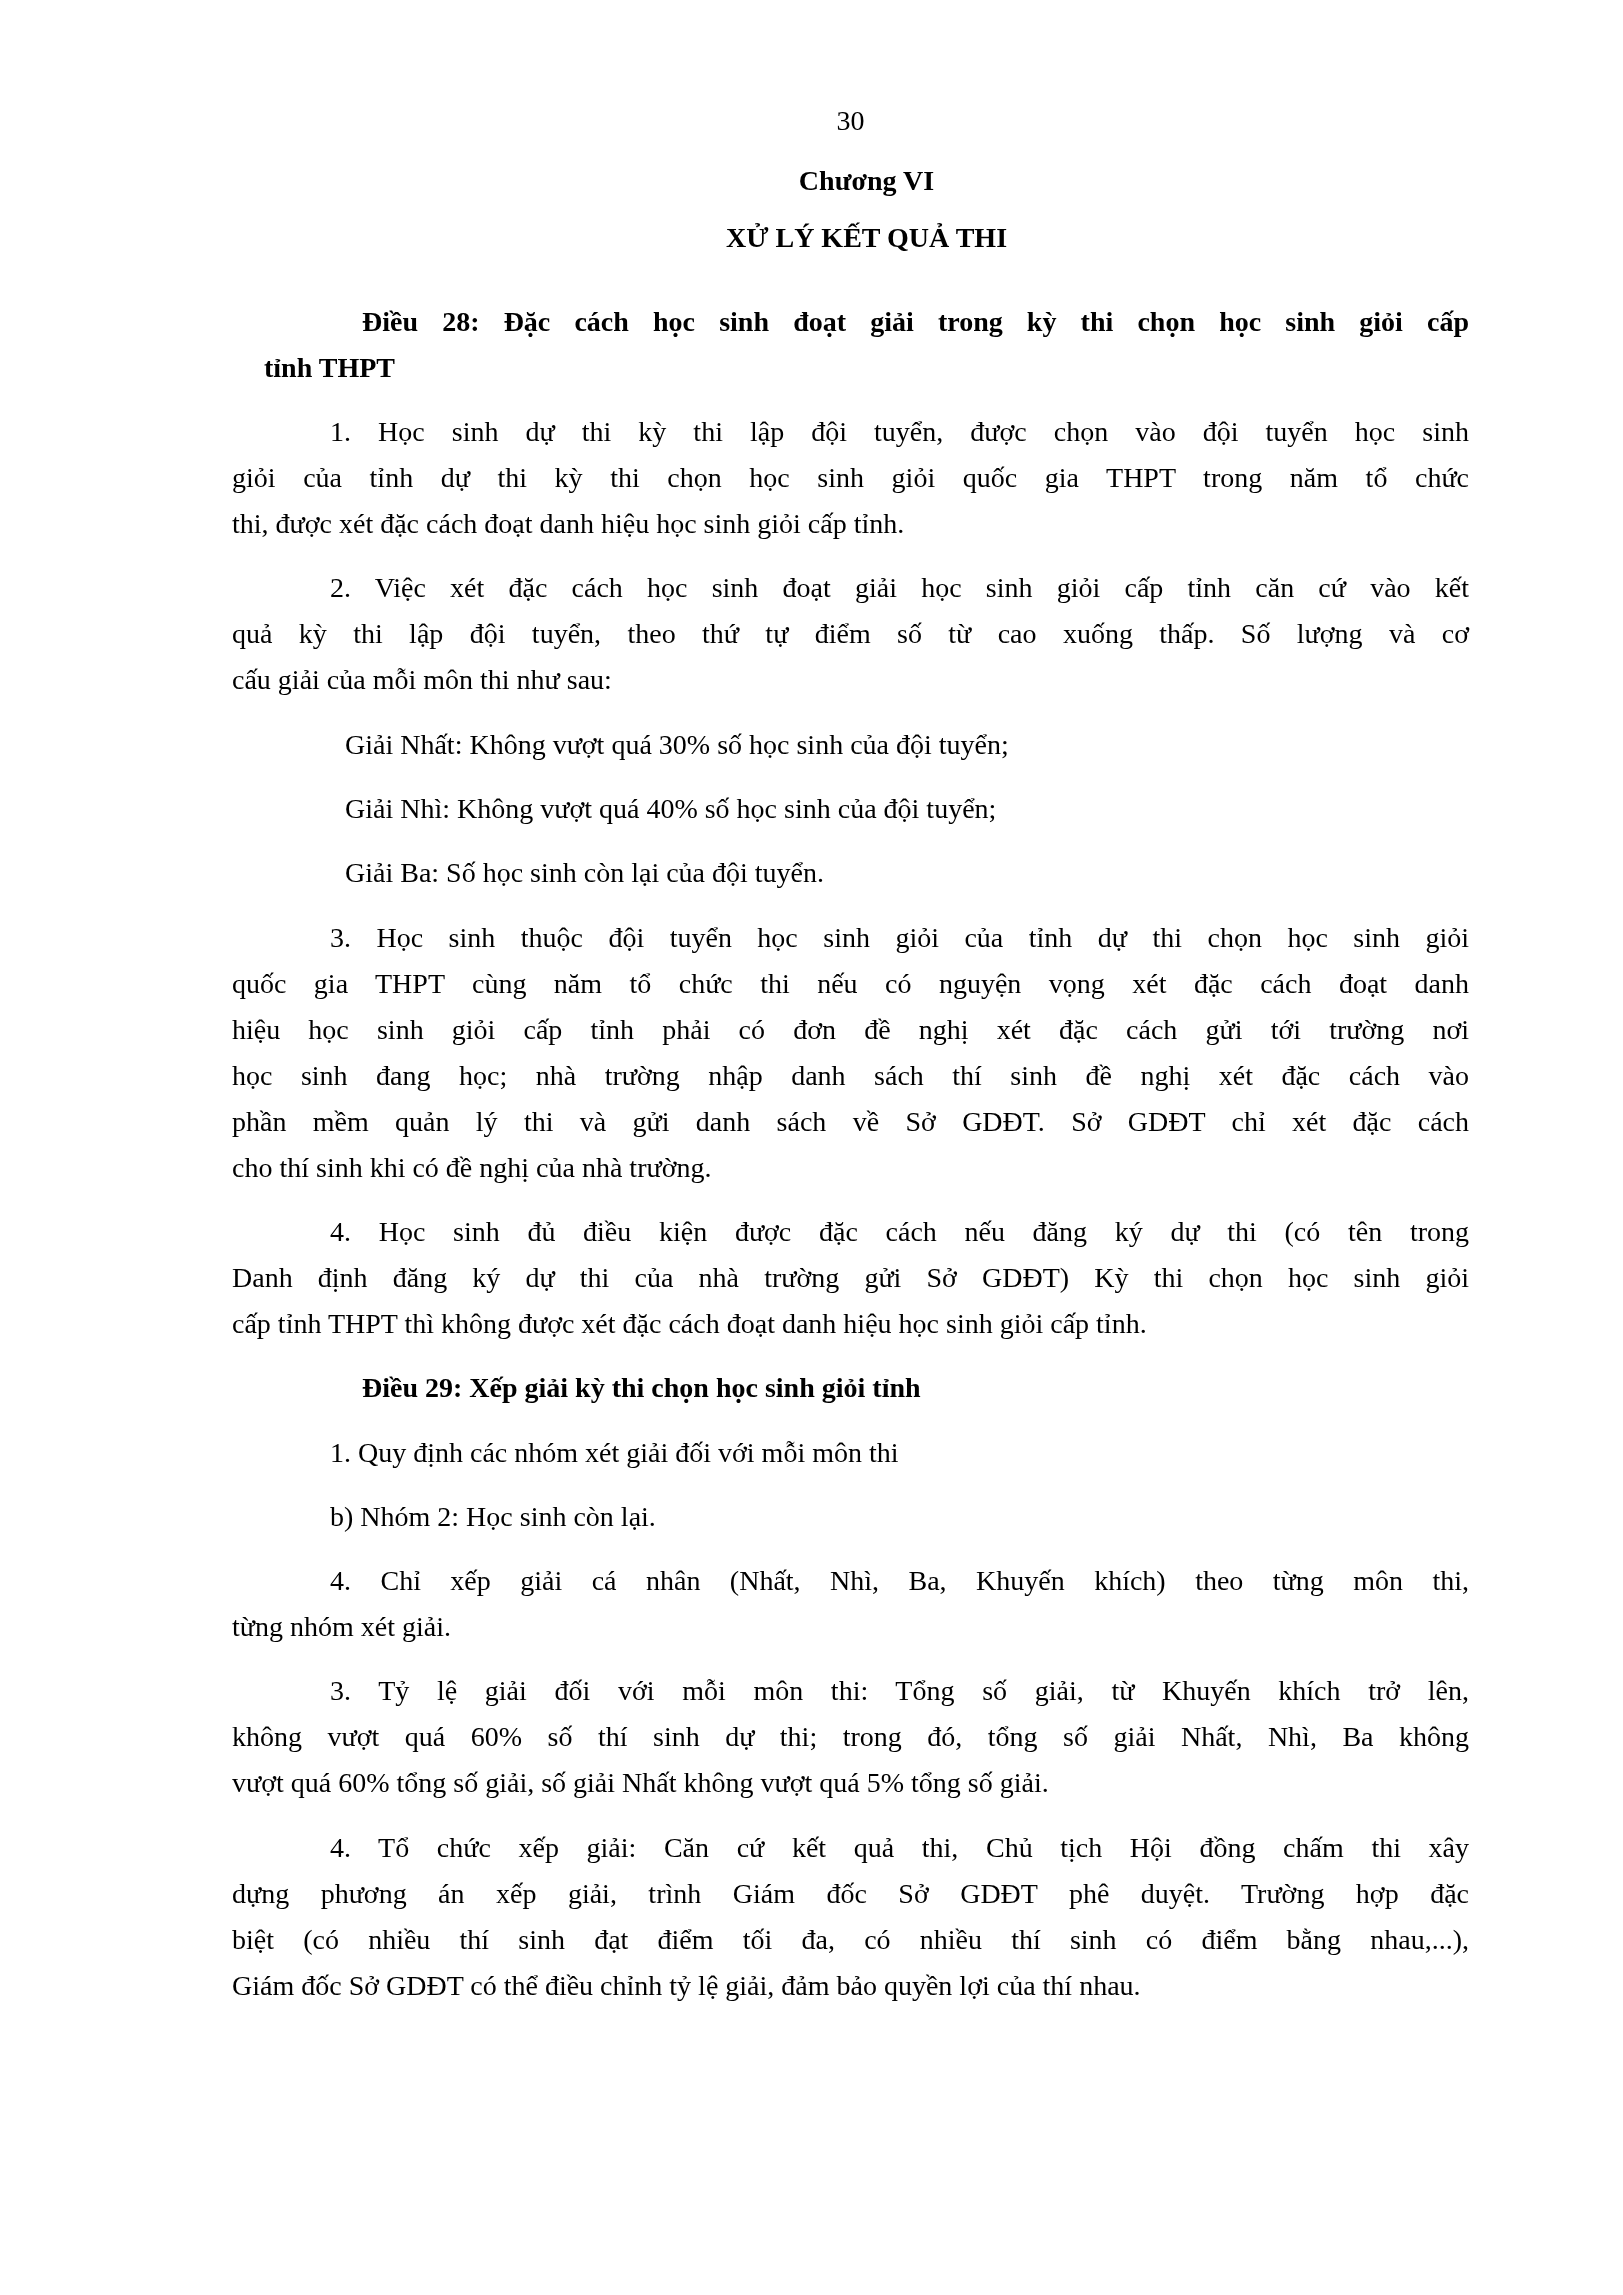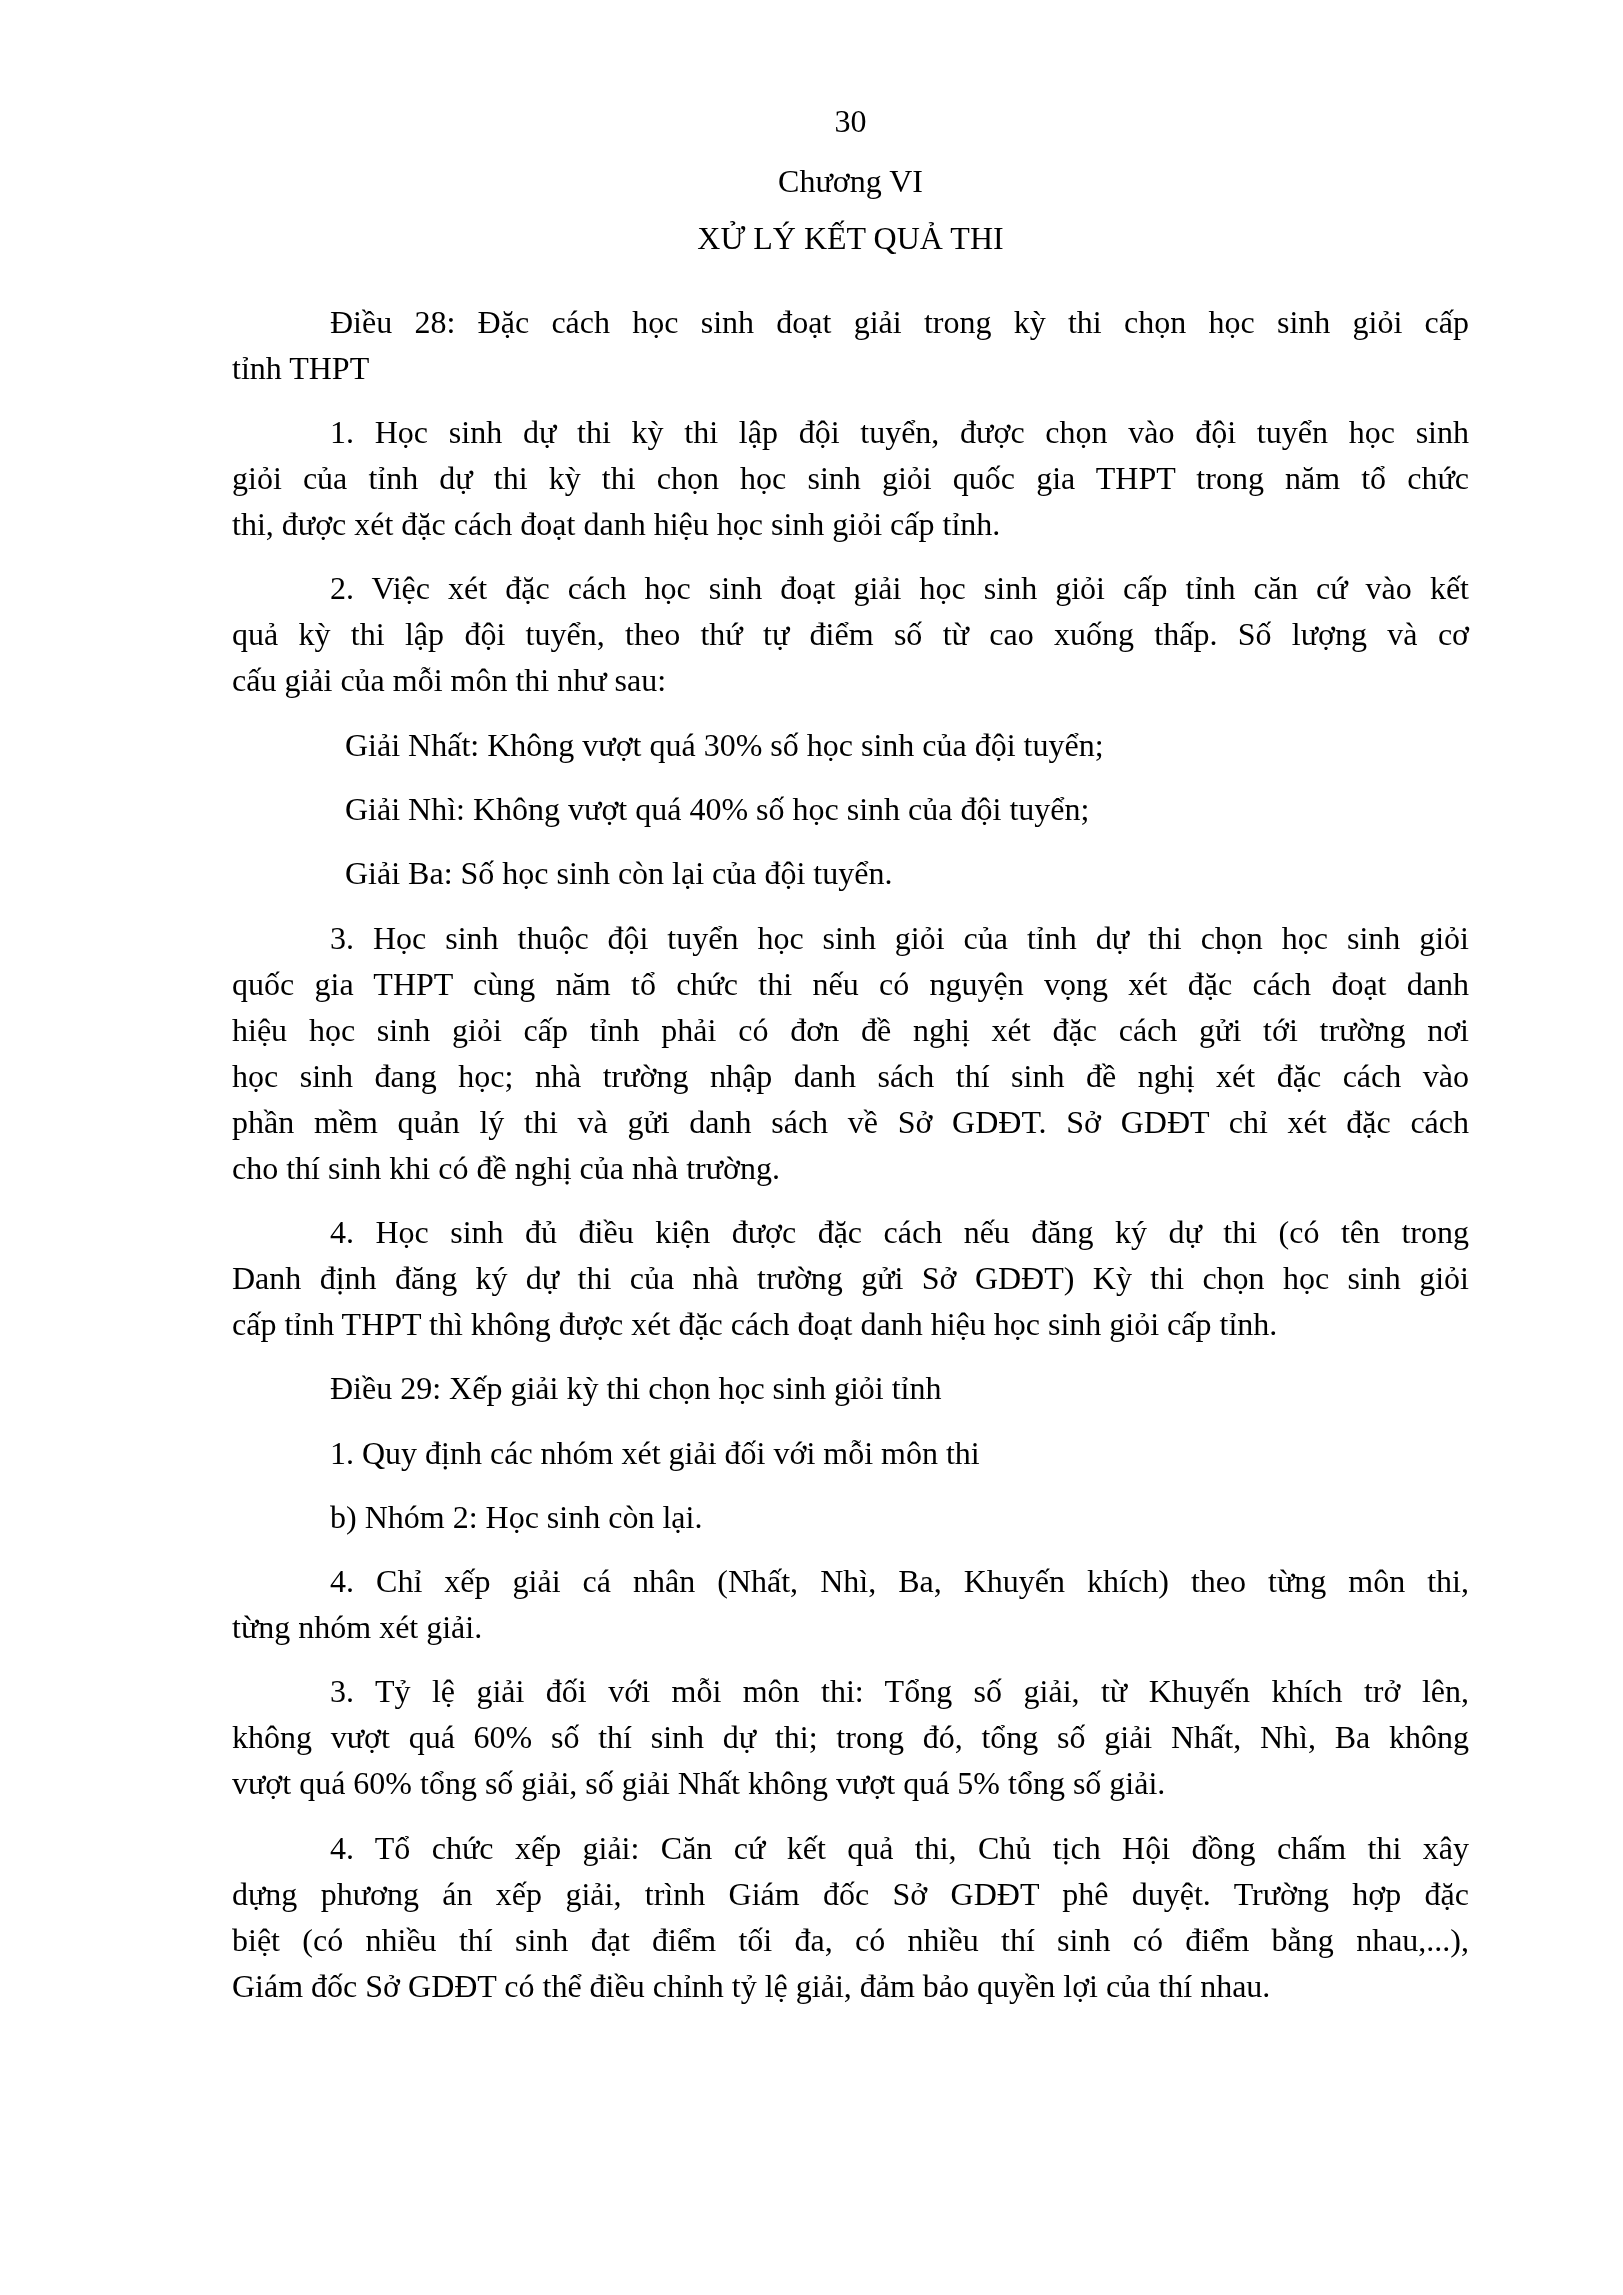--- a/index.html
+++ b/index.html
@@ -15,25 +15,25 @@
     color: #000000;
   }
   .page {
     box-sizing: border-box;
     width: 1623px;
     height: 2295px;
     padding: 98px 154px 0 232px;
     background: #ffffff;
   }
   .doc-text {
-    font-size: 32px;
+    font-size: 28px;
     line-height: 46px;
   }
   .center { text-align: center; }
-  .bold { font-weight: normal; }
+  .bold { font-weight: bold; margin-left: 32px; }
   .block { margin-top: 18.3px; }
   .block.tight-sm { margin-top: 14.4px; }
   .block.tight-md { margin-top: 10.5px; }
   .block.gap-lg { margin-top: 38px; }
   .block.first { margin-top: 0; }
   .line { text-align: justify; }
   .line.fill { text-align-last: justify; }
   .line.indent { text-indent: 98px; }
   .line.indent-extra { text-indent: 113px; }
 </style>

